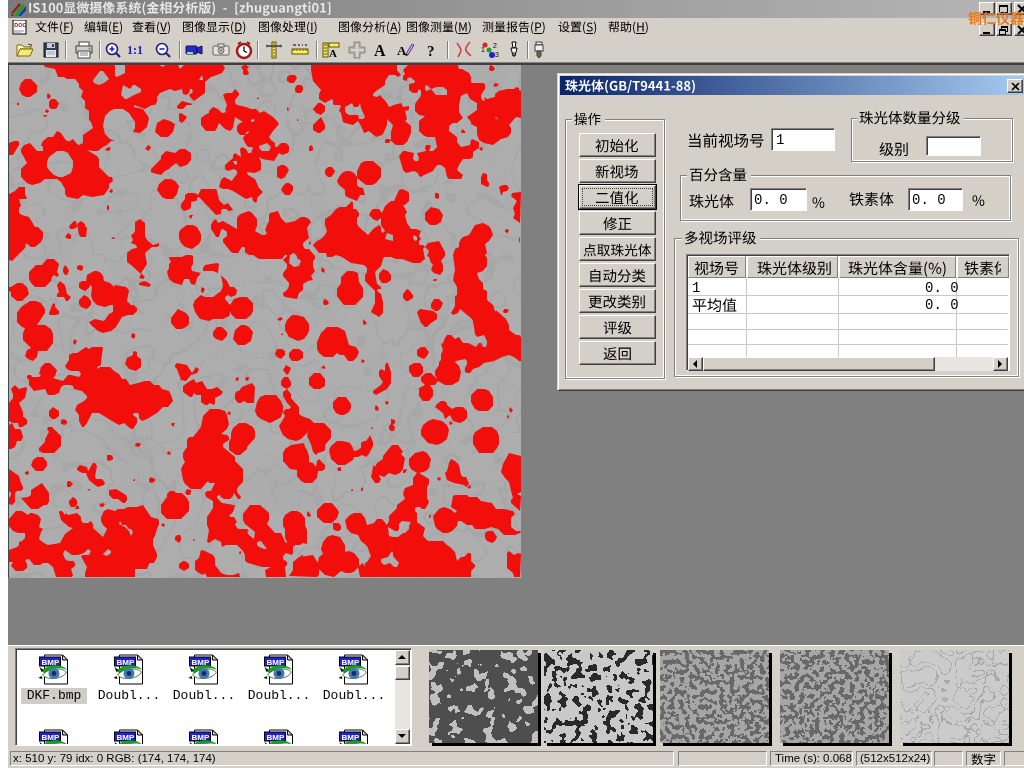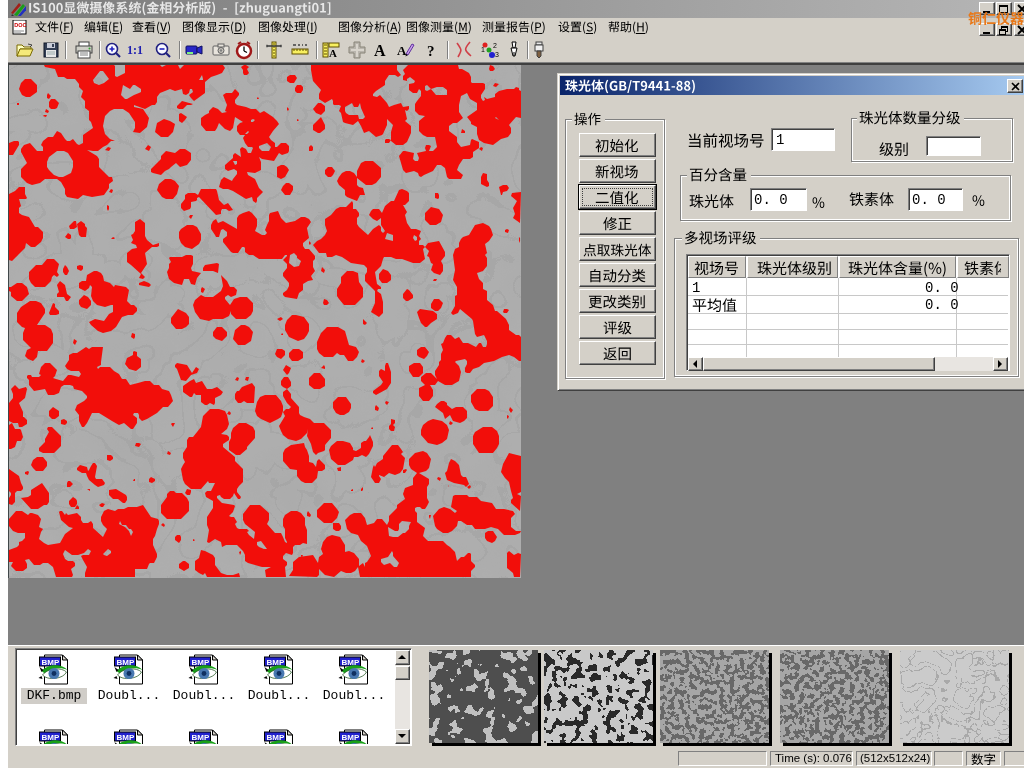--- a/index.html
+++ b/index.html
@@ -841,22 +841,23 @@
             <feFuncA type="discrete" tableValues="0 0 0 1 0 0 0 0 0 0 0 0 0 0 0 0"></feFuncA>
           </feComponentTransfer>
 </filter>
       </defs>
 <rect width="109" height="93" fill="#cbcbcb"></rect>
 <rect width="109" height="93" filter="url(#tf5)" opacity="0.75"></rect>
 </svg>
     <div class="abs" style="left:895px;top:743px;width:109px;height:3px;background:#000"></div>
 <div class="abs" style="left:1001px;top:653px;width:3px;height:93px;background:#000"></div>
     <div class="abs" style="left:0;top:750px;width:1024px;height:18px;background:#d4d0c8"></div>
+    <div class="abs" style="left:2px;top:751px;width:664px;height:15px;border:1px solid;border-color:#808080 #fff #fff #808080;font-size:11.5px;padding-left:2px;white-space:nowrap;overflow:hidden">x: 510 y: 79 idx: 0 RGB: (174, 174, 174)</div>
     <div class="abs" style="left:670px;top:751px;width:89px;height:15px;border:1px solid;border-color:#808080 #fff #fff #808080;font-size:11.5px;padding-left:4px;white-space:nowrap;overflow:hidden"></div>
-    <div class="abs" style="left:762px;top:751px;width:83px;height:15px;border:1px solid;border-color:#808080 #fff #fff #808080;font-size:11.5px;padding-left:4px;white-space:nowrap;overflow:hidden">Time (s): 0.076</div>
+    <div class="abs" style="left:762px;top:751px;width:83px;height:15px;border:1px solid;border-color:#808080 #fff #fff #808080;font-size:11.5px;padding-left:4px;white-space:nowrap;overflow:hidden">Time (s): 0.068</div>
     <div class="abs" style="left:848px;top:751px;width:76px;height:15px;border:1px solid;border-color:#808080 #fff #fff #808080;font-size:11.5px;padding-left:3px;white-space:nowrap;overflow:hidden">(512x512x24)</div>
     <div class="abs" style="left:926px;top:751px;width:29px;height:15px;border:1px solid;border-color:#808080 #fff #fff #808080;font-size:11.5px;padding-left:4px;white-space:nowrap;overflow:hidden"></div>
     <div class="abs" style="left:958px;top:751px;width:35px;height:15px;border:1px solid;border-color:#808080 #fff #fff #808080;font-size:11.5px;padding-left:4px;white-space:nowrap;overflow:hidden"></div>
     <svg style="position:absolute;left:963px;top:750px;overflow:visible" width="29" height="18" viewBox="0 -14.0 29 18">
       <g fill="#000">
         <path transform="translate(0.0 0.0) scale(0.012500 -0.012500)" d="M443 821C425 782 393 723 368 688L417 664C443 697 477 747 506 793ZM88 793C114 751 141 696 150 661L207 686C198 722 171 776 143 815ZM410 260C387 208 355 164 317 126C279 145 240 164 203 180C217 204 233 231 247 260ZM110 153C159 134 214 109 264 83C200 37 123 5 41 -14C54 -28 70 -54 77 -72C169 -47 254 -8 326 50C359 30 389 11 412 -6L460 43C437 59 408 77 375 95C428 152 470 222 495 309L454 326L442 323H278L300 375L233 387C226 367 216 345 206 323H70V260H175C154 220 131 183 110 153ZM257 841V654H50V592H234C186 527 109 465 39 435C54 421 71 395 80 378C141 411 207 467 257 526V404H327V540C375 505 436 458 461 435L503 489C479 506 391 562 342 592H531V654H327V841ZM629 832C604 656 559 488 481 383C497 373 526 349 538 337C564 374 586 418 606 467C628 369 657 278 694 199C638 104 560 31 451 -22C465 -37 486 -67 493 -83C595 -28 672 41 731 129C781 44 843 -24 921 -71C933 -52 955 -26 972 -12C888 33 822 106 771 198C824 301 858 426 880 576H948V646H663C677 702 689 761 698 821ZM809 576C793 461 769 361 733 276C695 366 667 468 648 576Z"></path>
         <path transform="translate(12.5 0.0) scale(0.012500 -0.012500)" d="M460 363V300H69V228H460V14C460 0 455 -5 437 -6C419 -6 354 -6 287 -4C300 -24 314 -58 319 -79C404 -79 457 -78 492 -67C528 -54 539 -32 539 12V228H930V300H539V337C627 384 717 452 779 516L728 555L711 551H233V480H635C584 436 519 392 460 363ZM424 824C443 798 462 765 475 736H80V529H154V664H843V529H920V736H563C549 769 523 814 497 847Z"></path>
       </g>
     </svg>
     <div class="abs" style="left:996px;top:751px;width:25px;height:15px;border:1px solid;border-color:#808080 #fff #fff #808080;font-size:11.5px;padding-left:4px;white-space:nowrap;overflow:hidden"></div>

